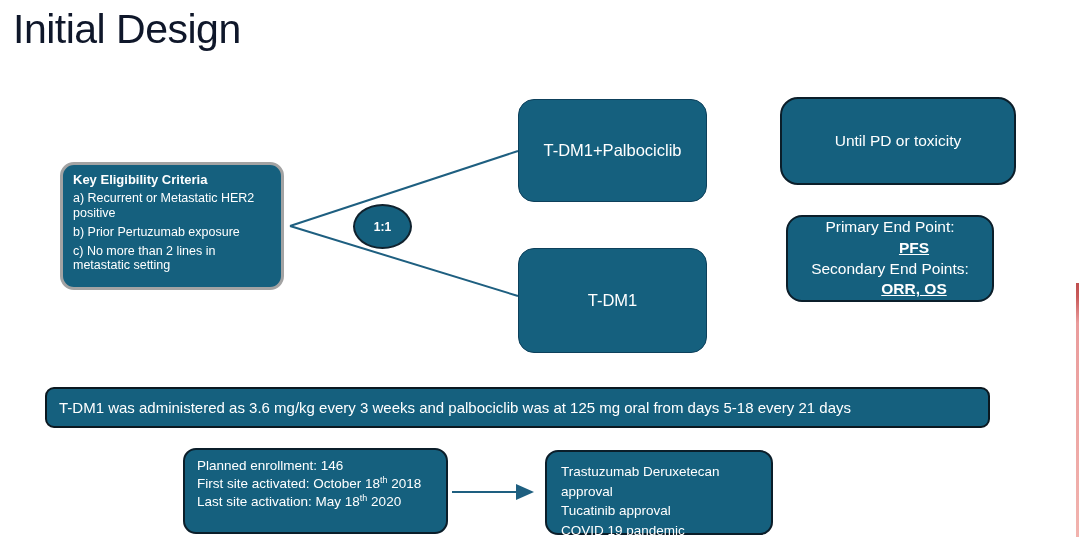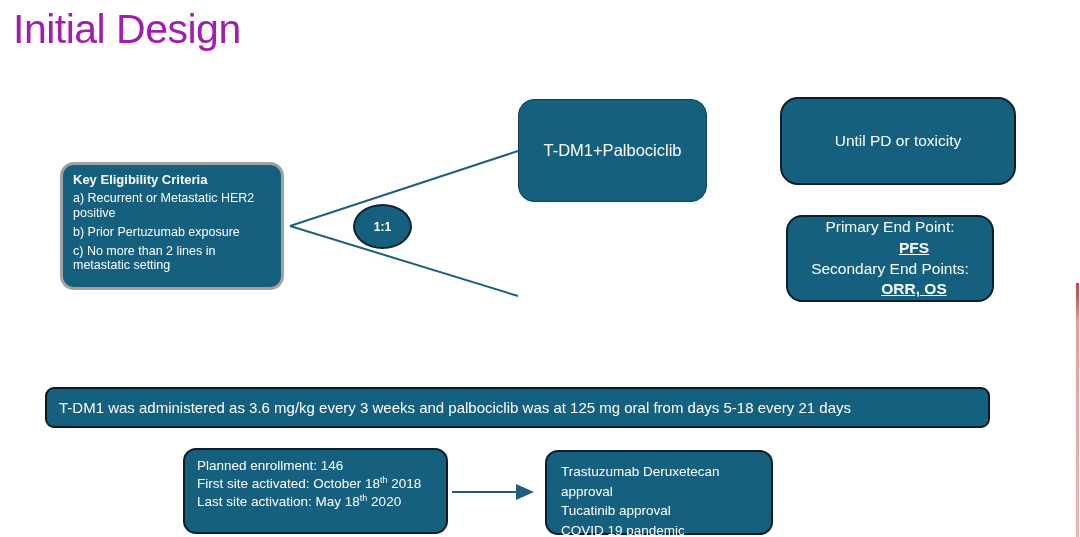--- a/index.html
+++ b/index.html
@@ -11,21 +11,21 @@
     background: #ffffff;
     overflow: hidden;
   }
   .slide-title {
     position: absolute;
     left: 13px;
     top: 6px;
     font-size: 41px;
     font-weight: 500;
     letter-spacing: -0.5px;
-    color: #a21caf;
+    color: #0f172a;
   }
   .tealbox {
     position: absolute;
     background: #15607E;
     color: #ffffff;
     box-sizing: border-box;
   }
   .eligibility-box {
     left: 60px; top: 162px; width: 224px; height: 128px;
     border-radius: 14px;
@@ -137,20 +137,23 @@
   </div>
 
   <div class="ratio-ellipse">
     <span>1:1</span>
   </div>
 
   <div class="tealbox arm-box arm1">
     <span>T-DM1+Palbociclib</span>
   </div>
 
+  <div class="tealbox arm-box arm2">
+    <span>T-DM1</span>
+  </div>
 
   <div class="tealbox duration-box">
     <span>Until PD or toxicity</span>
   </div>
 
   <div class="tealbox endpoints-box">
     <div><span>Primary End Point: </span><span class="bu">PFS</span></div>
     <div>Secondary End Points:</div>
     <div class="bu">ORR, OS</div>
   </div>

